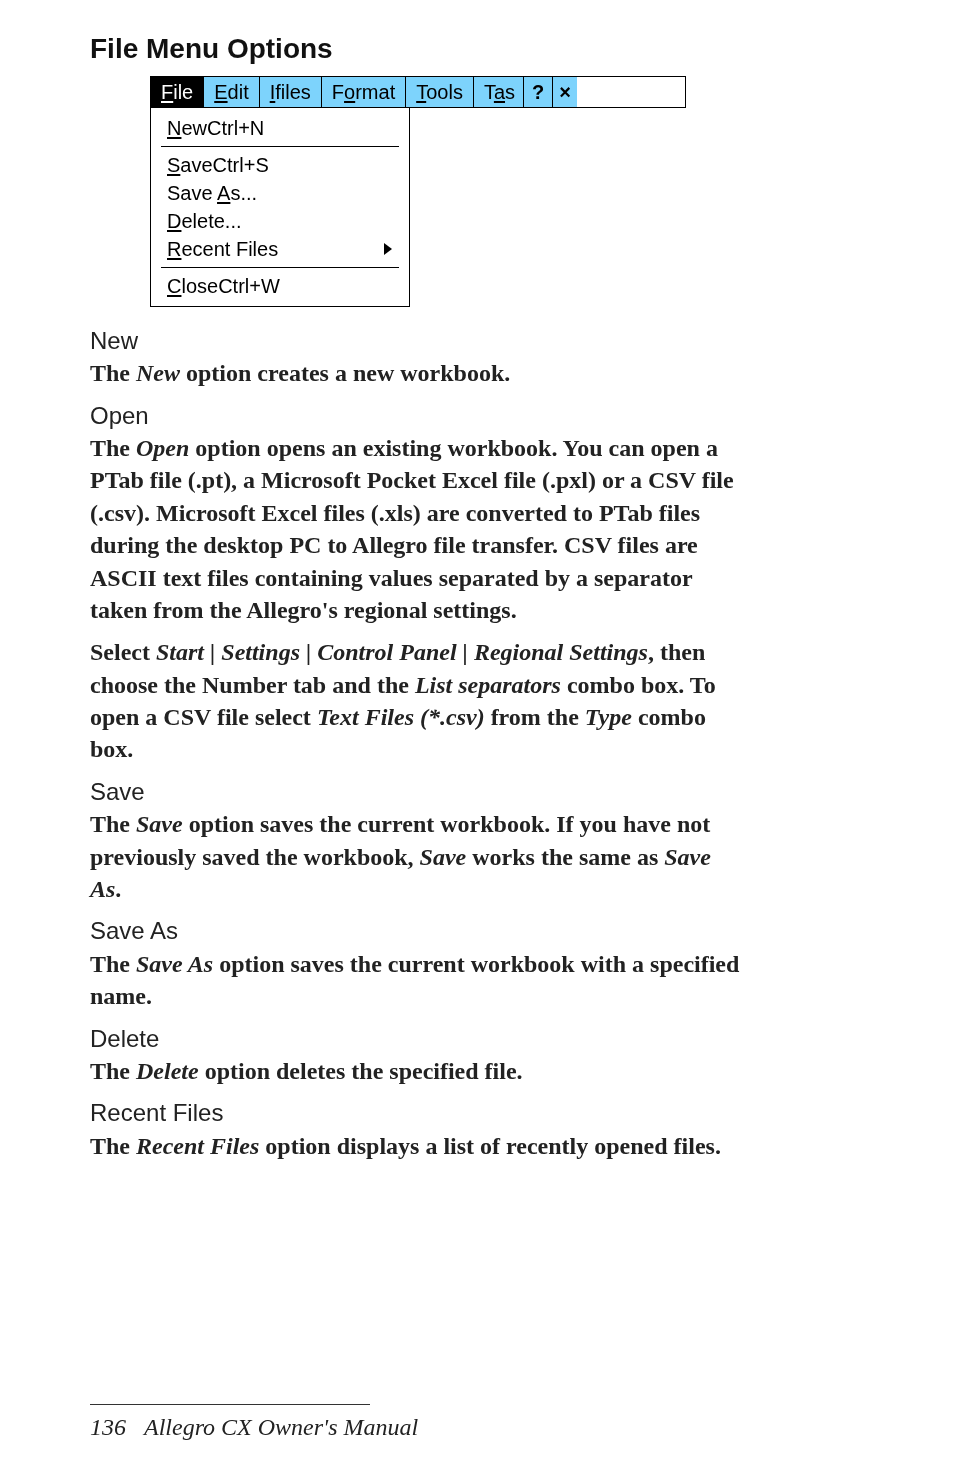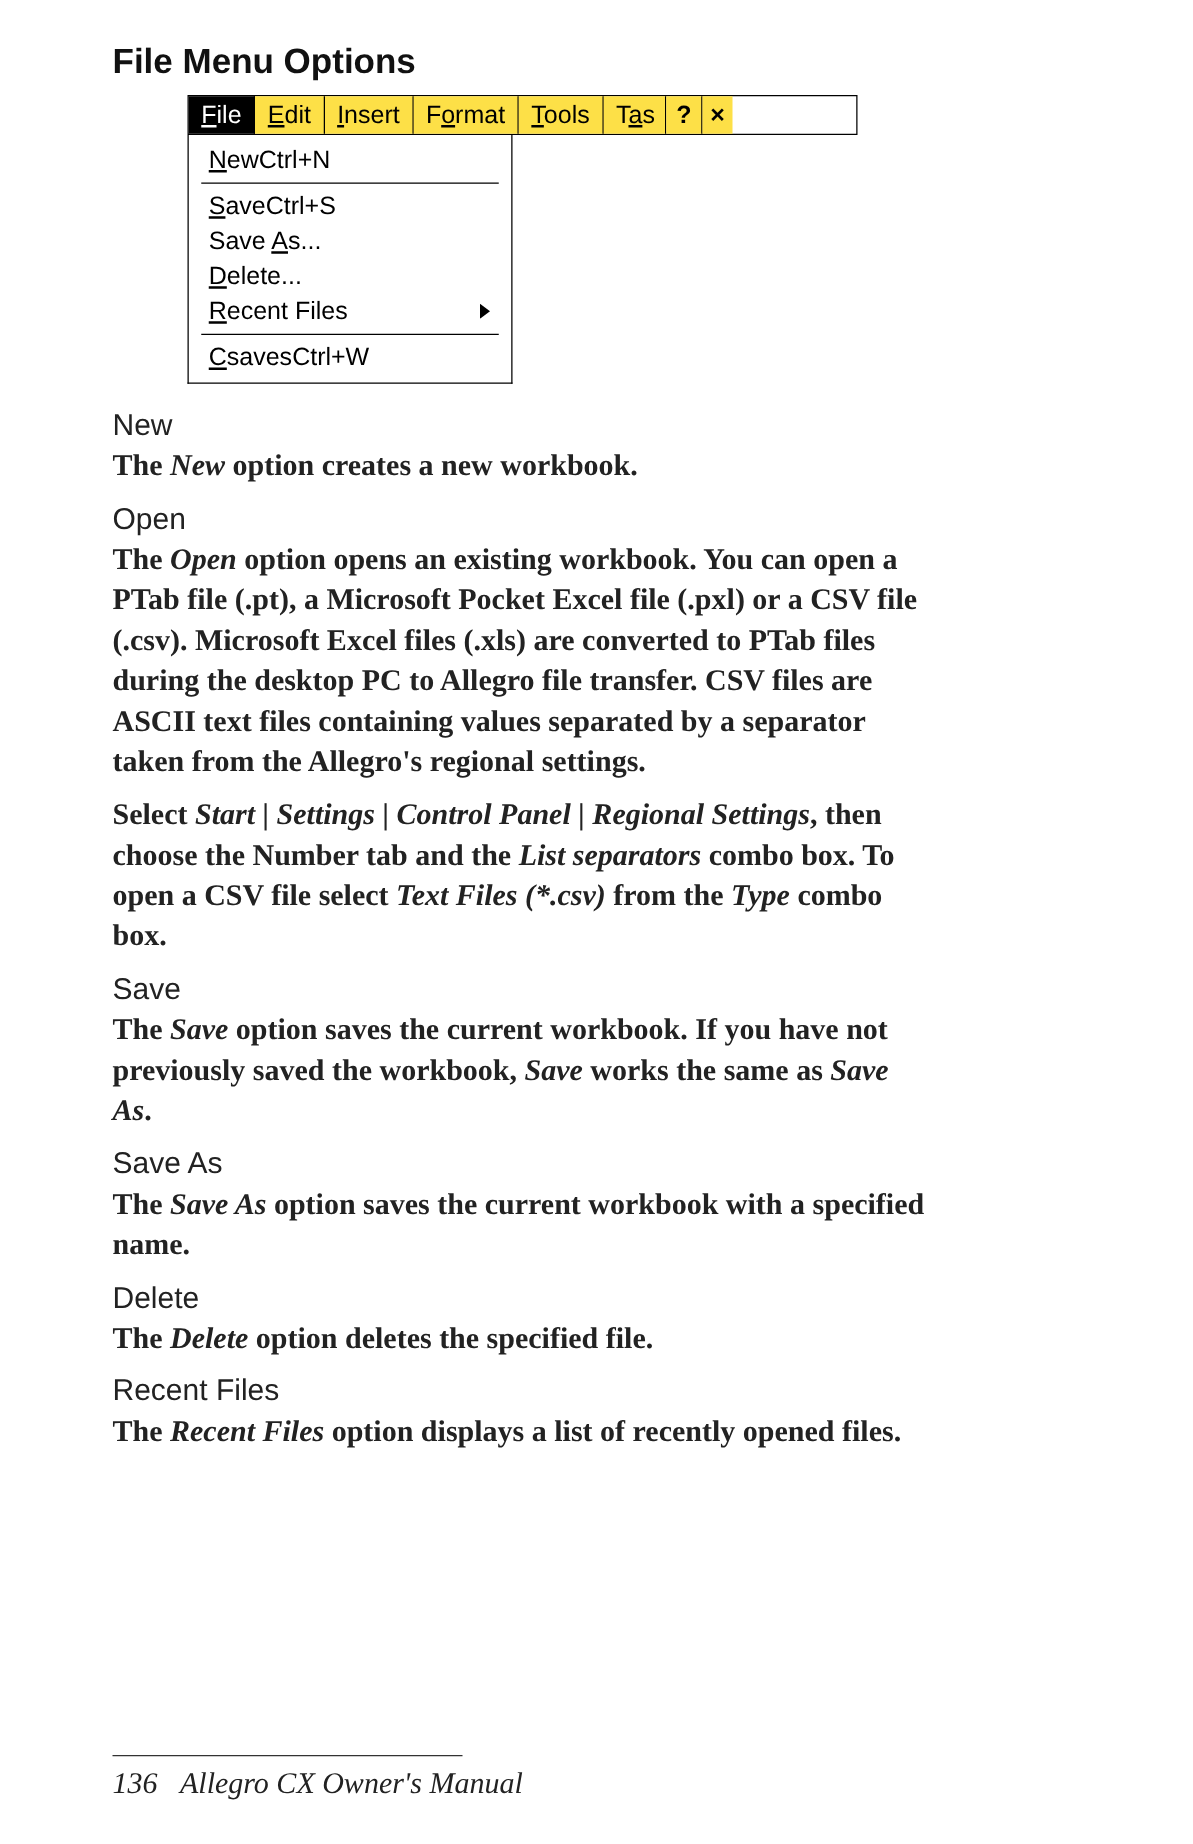--- a/index.html
+++ b/index.html
@@ -44,21 +44,21 @@
     align-items: stretch;
     height: 30px;
     border: 1px solid #000;
   }
   .menubar .mcell {
     display: flex;
     align-items: center;
     justify-content: center;
     padding: 0 10px;
     border-right: 1px solid #000;
-    background: #fde047;
+    background: #7dd3fc;
   }
   .menubar .mcell.selected {
     background: #000;
     color: #fff;
   }
   .menubar .mcell:last-child { border-right: none; }
   .menubar .mcell.helpcell { font-weight: bold; padding: 0 8px; }
   .menubar .mcell.closecell { font-weight: bold; padding: 0 6px; }
   .menubar .mcell.tascell { padding: 0 8px 0 10px; }
   .under { text-decoration: underline; text-underline-offset: 2px; }
@@ -127,21 +127,21 @@
 
   <div class="menu-screenshot">
     <div class="menubar">
       <div class="mcell selected">
         <span><span class="under">F</span><span>ile</span></span>
       </div>
       <div class="mcell">
         <span><span class="under">E</span><span>dit</span></span>
       </div>
       <div class="mcell">
-        <span><span class="under">I</span><span>nsert</span></span>
+        <span><span class="under">I</span><span>files</span></span>
       </div>
       <div class="mcell">
         <span><span>F</span><span class="under">o</span><span>rmat</span></span>
       </div>
       <div class="mcell">
         <span><span class="under">T</span><span>ools</span></span>
       </div>
       <div class="mcell tascell">
         <span><span>T</span><span class="under">a</span><span>s</span></span>
       </div>
@@ -177,21 +177,21 @@
           <span class="submenu-arrow">
             <svg viewBox="0 0 10 12" width="10" height="12">
                 <polygon points="1,0 9,6 1,12" fill="#000"></polygon>
               </svg>
           </span>
         </div>
       </div>
       <div class="dropdown-sep"></div>
       <div class="dropdown-group">
         <div class="menu-row">
-          <span class="menu-label"><span class="under">C</span><span>saves</span></span>
+          <span class="menu-label"><span class="under">C</span><span>lose</span></span>
           <span class="menu-shortcut">Ctrl+W</span>
         </div>
       </div>
     </div>
   </div>
 
   <h3 class="subhead">New</h3>
   <p class="body">
     <span>The </span><span class="italic">New</span><span> option creates a new workbook.</span>
   </p>

